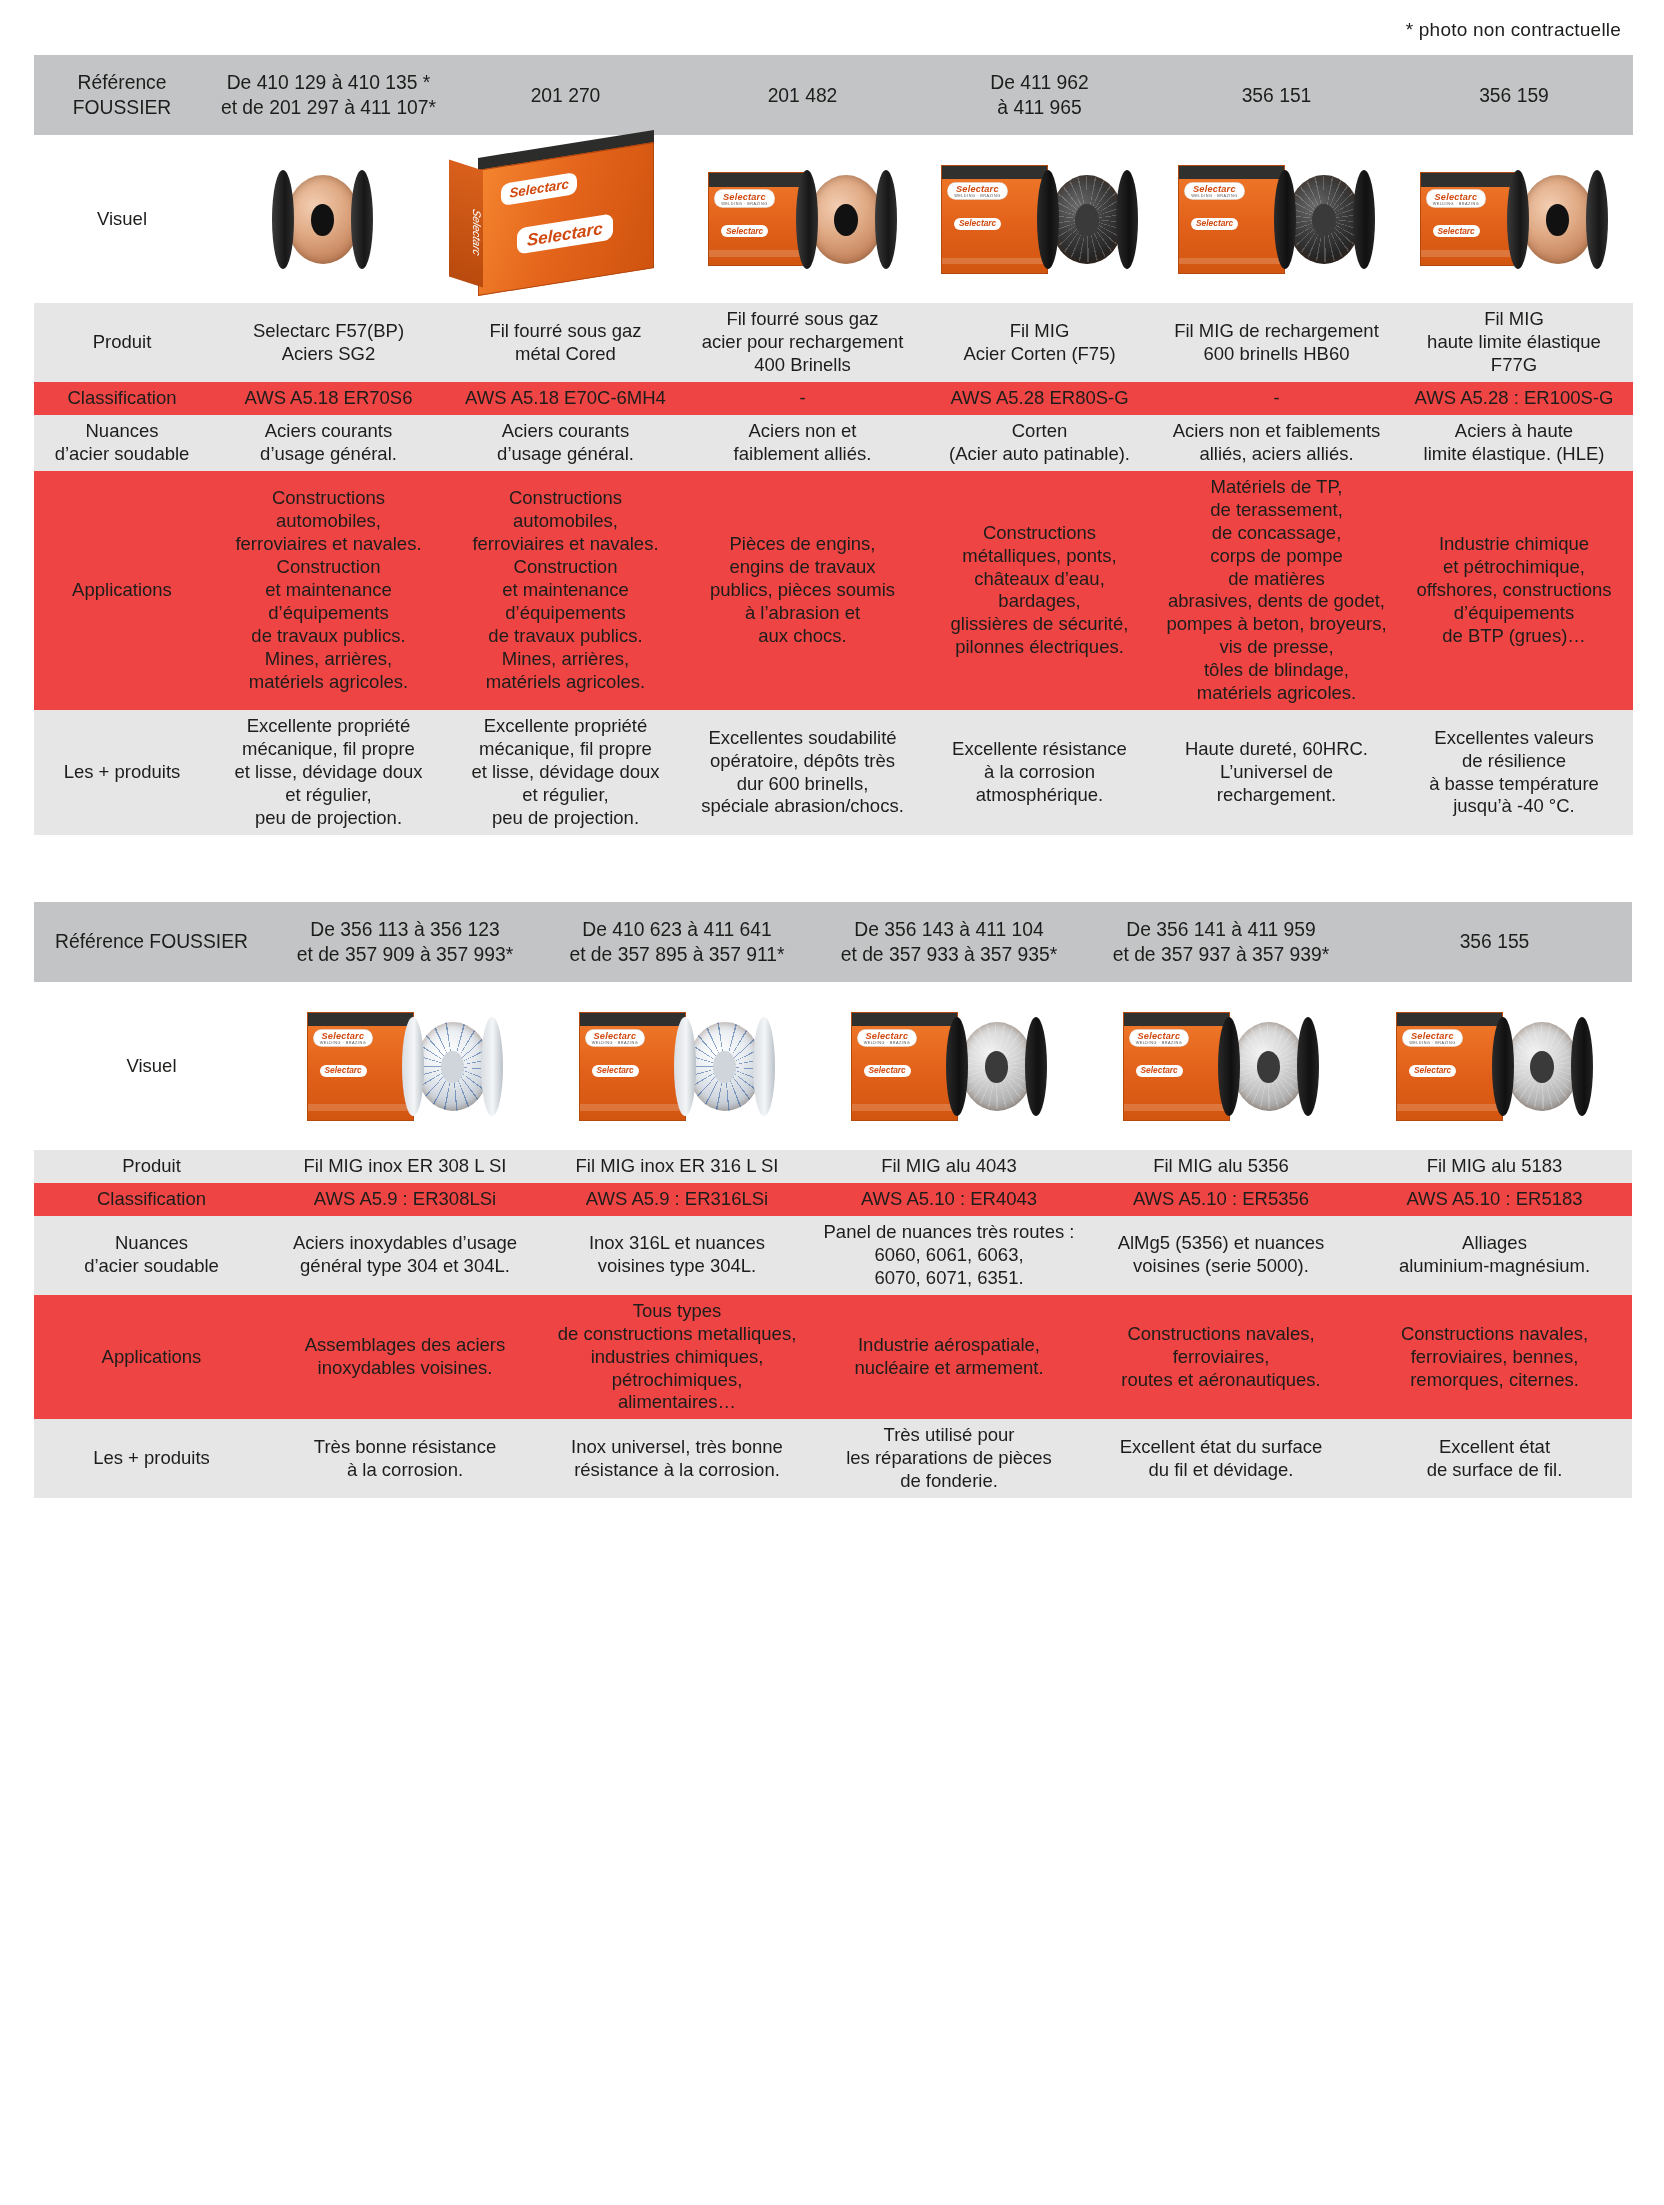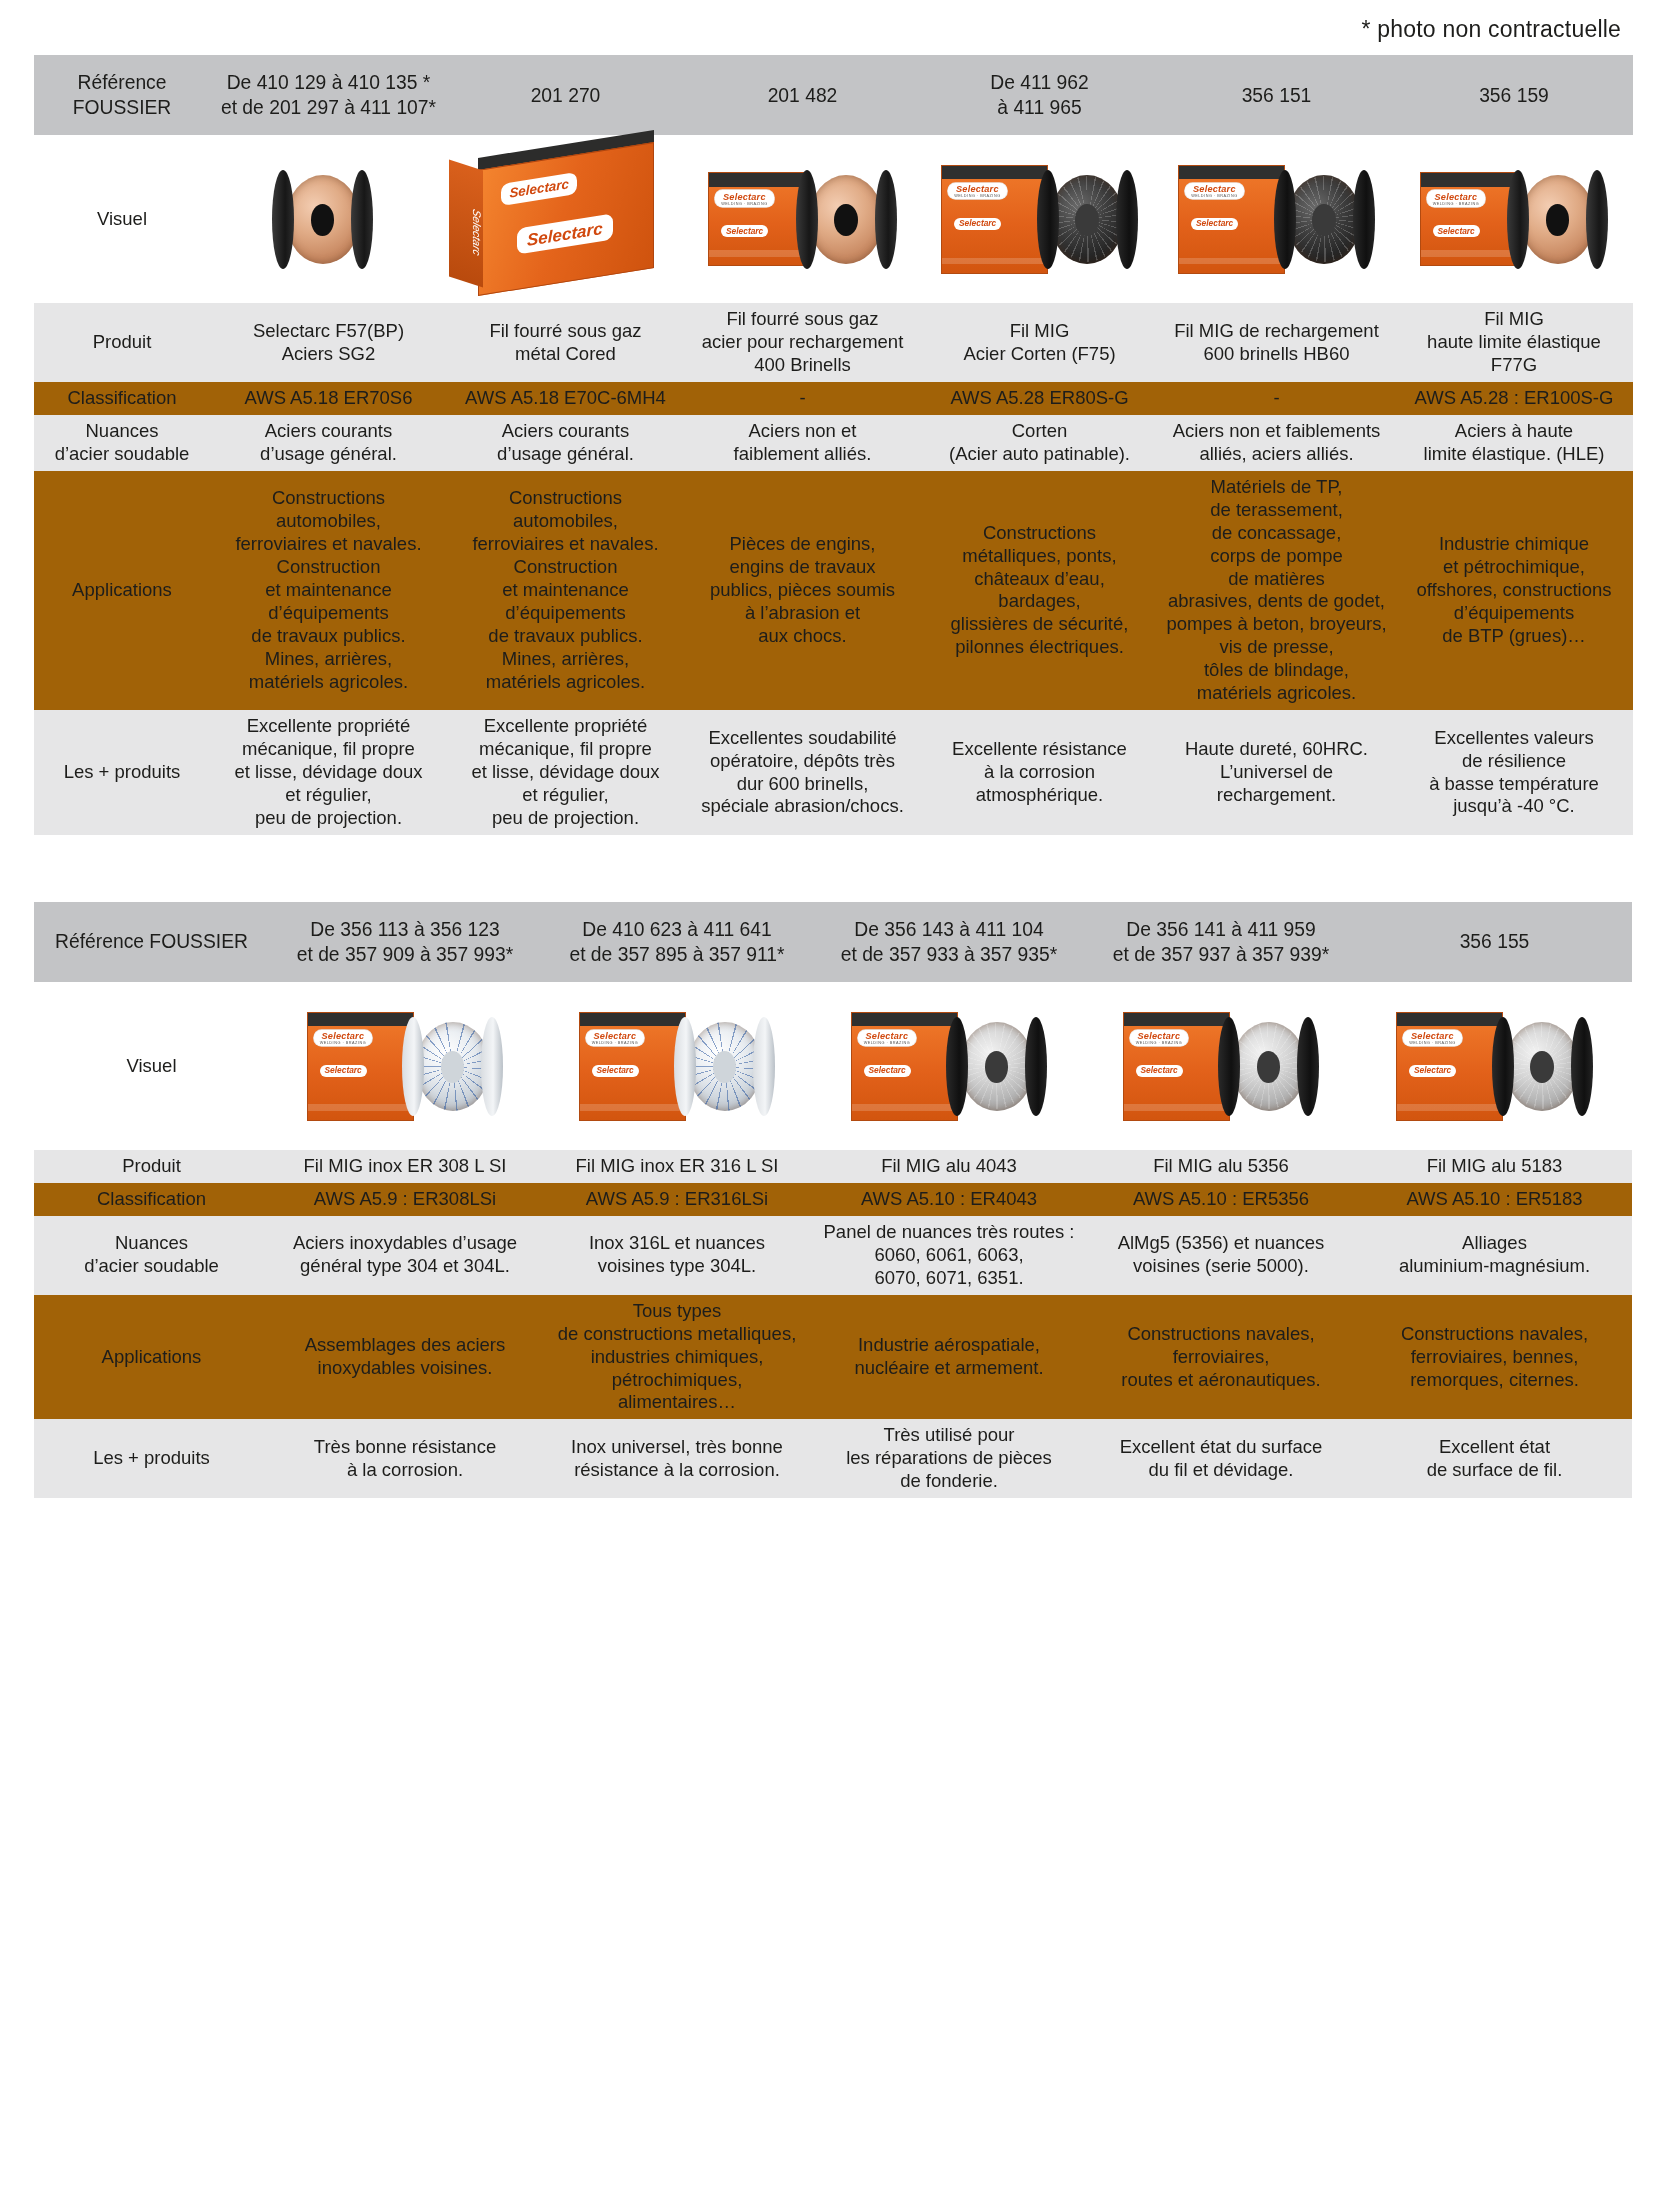--- a/index.html
+++ b/index.html
@@ -14,21 +14,21 @@
   .page {
     position: relative;
     width: 1665px;
     height: 2205px;
     padding: 0 34px;
   }
 
   
   .disclaimer {
     text-align: right;
-    font-size: 23px;
+    font-size: 19px;
     letter-spacing: 0.2px;
     color: #1d1d1b;
     padding: 11.7px 10px 0 0;
     height: 47px;
     line-height: 35px;
     white-space: nowrap;
   }
 
   
   .cmp-table {
@@ -47,21 +47,21 @@
     font-size: 18.5px;
     position: relative;
   }
 
   
   .vsep { border-left: 3.4px solid #123d52; }
 
   
   .row-head td        { background: #c3c4c6; }
   .row-shaded td      { background: #e6e6e7; }
-  .row-plain td       { background: #a16207; }
+  .row-plain td       { background: #ef4444; }
   .row-visual td      { background: #ffffff; }
 
   
   .lbl {
     width: 176px;
     font-size: 19.3px;
     line-height: 1.25;
     color: #1d1d1b;
   }
   .row-head .lbl { font-size: 19.3px; }

